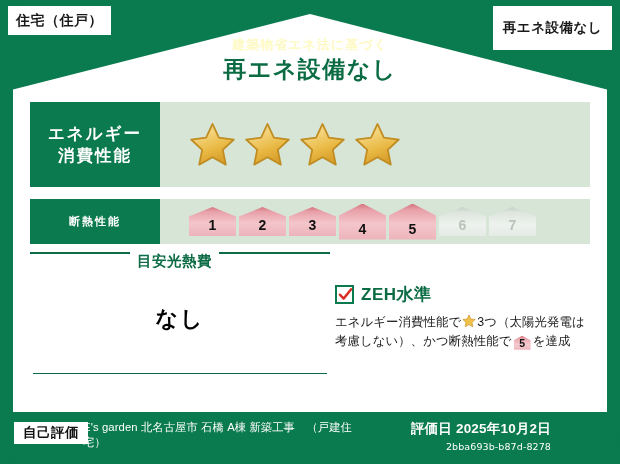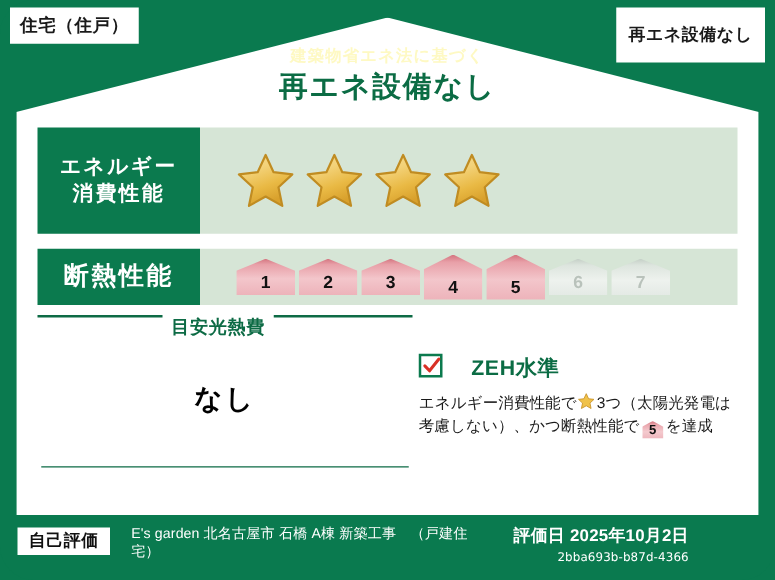--- a/index.html
+++ b/index.html
@@ -128,21 +128,21 @@
   }
 
   #row-insulation {
     left: 30px;
     top: 199px;
     width: 560px;
     height: 45px;
   }
   #row-insulation .metric-label {
     width: 130px;
-    font-size: 20px;
+    font-size: 11px;
   }
   #row-insulation .metric-value {
     flex: 1;
     justify-content: flex-start;
     padding-left: 29px;
     gap: 3px;
   }
 
   
   .star {
@@ -224,22 +224,22 @@
 
   
   #zeh-block {
     position: absolute;
     left: 335px;
     top: 283px;
     width: 258px;
   }
   #zeh-title-row {
     display: flex;
-    align-items: flex-start;
-    gap: 23px;
+    align-items: center;
+    gap: 7px;
   }
   #zeh-checkbox {
     width: 19px;
     height: 19px;
     border: 2px solid #0b7a4e;
     background: #ffffff;
     box-sizing: border-box;
     position: relative;
     flex: 0 0 auto;
   }
@@ -297,21 +297,21 @@
     color: #111111;
     font-size: 13.5px;
     font-weight: bold;
     letter-spacing: 0.5px;
     display: flex;
     align-items: center;
     justify-content: center;
   }
   #footer-project {
     position: absolute;
-    left: 105px;
+    left: 83px;
     top: 5px;
     width: 280px;
     color: #ffffff;
     font-size: 11.3px;
     line-height: 1.32;
     letter-spacing: 0.1px;
   }
   #footer-date {
     position: absolute;
     right: 13px;
@@ -444,16 +444,16 @@
     </div>
   </div>
 
   <div id="footer">
     <div id="footer-eval-badge">自己評価</div>
     <div id="footer-project">E's garden 北名古屋市 石橋 A棟 新築工事　（戸建住宅）</div>
     <div id="footer-date">
       <span>評価日</span>
       <span>2025年10月2日</span>
     </div>
-    <div id="footer-id">2bba693b-b87d-4366</div>
+    <div id="footer-id">2bba693b-b87d-8278</div>
   </div>
 
 </div>
 
 </body></html>

